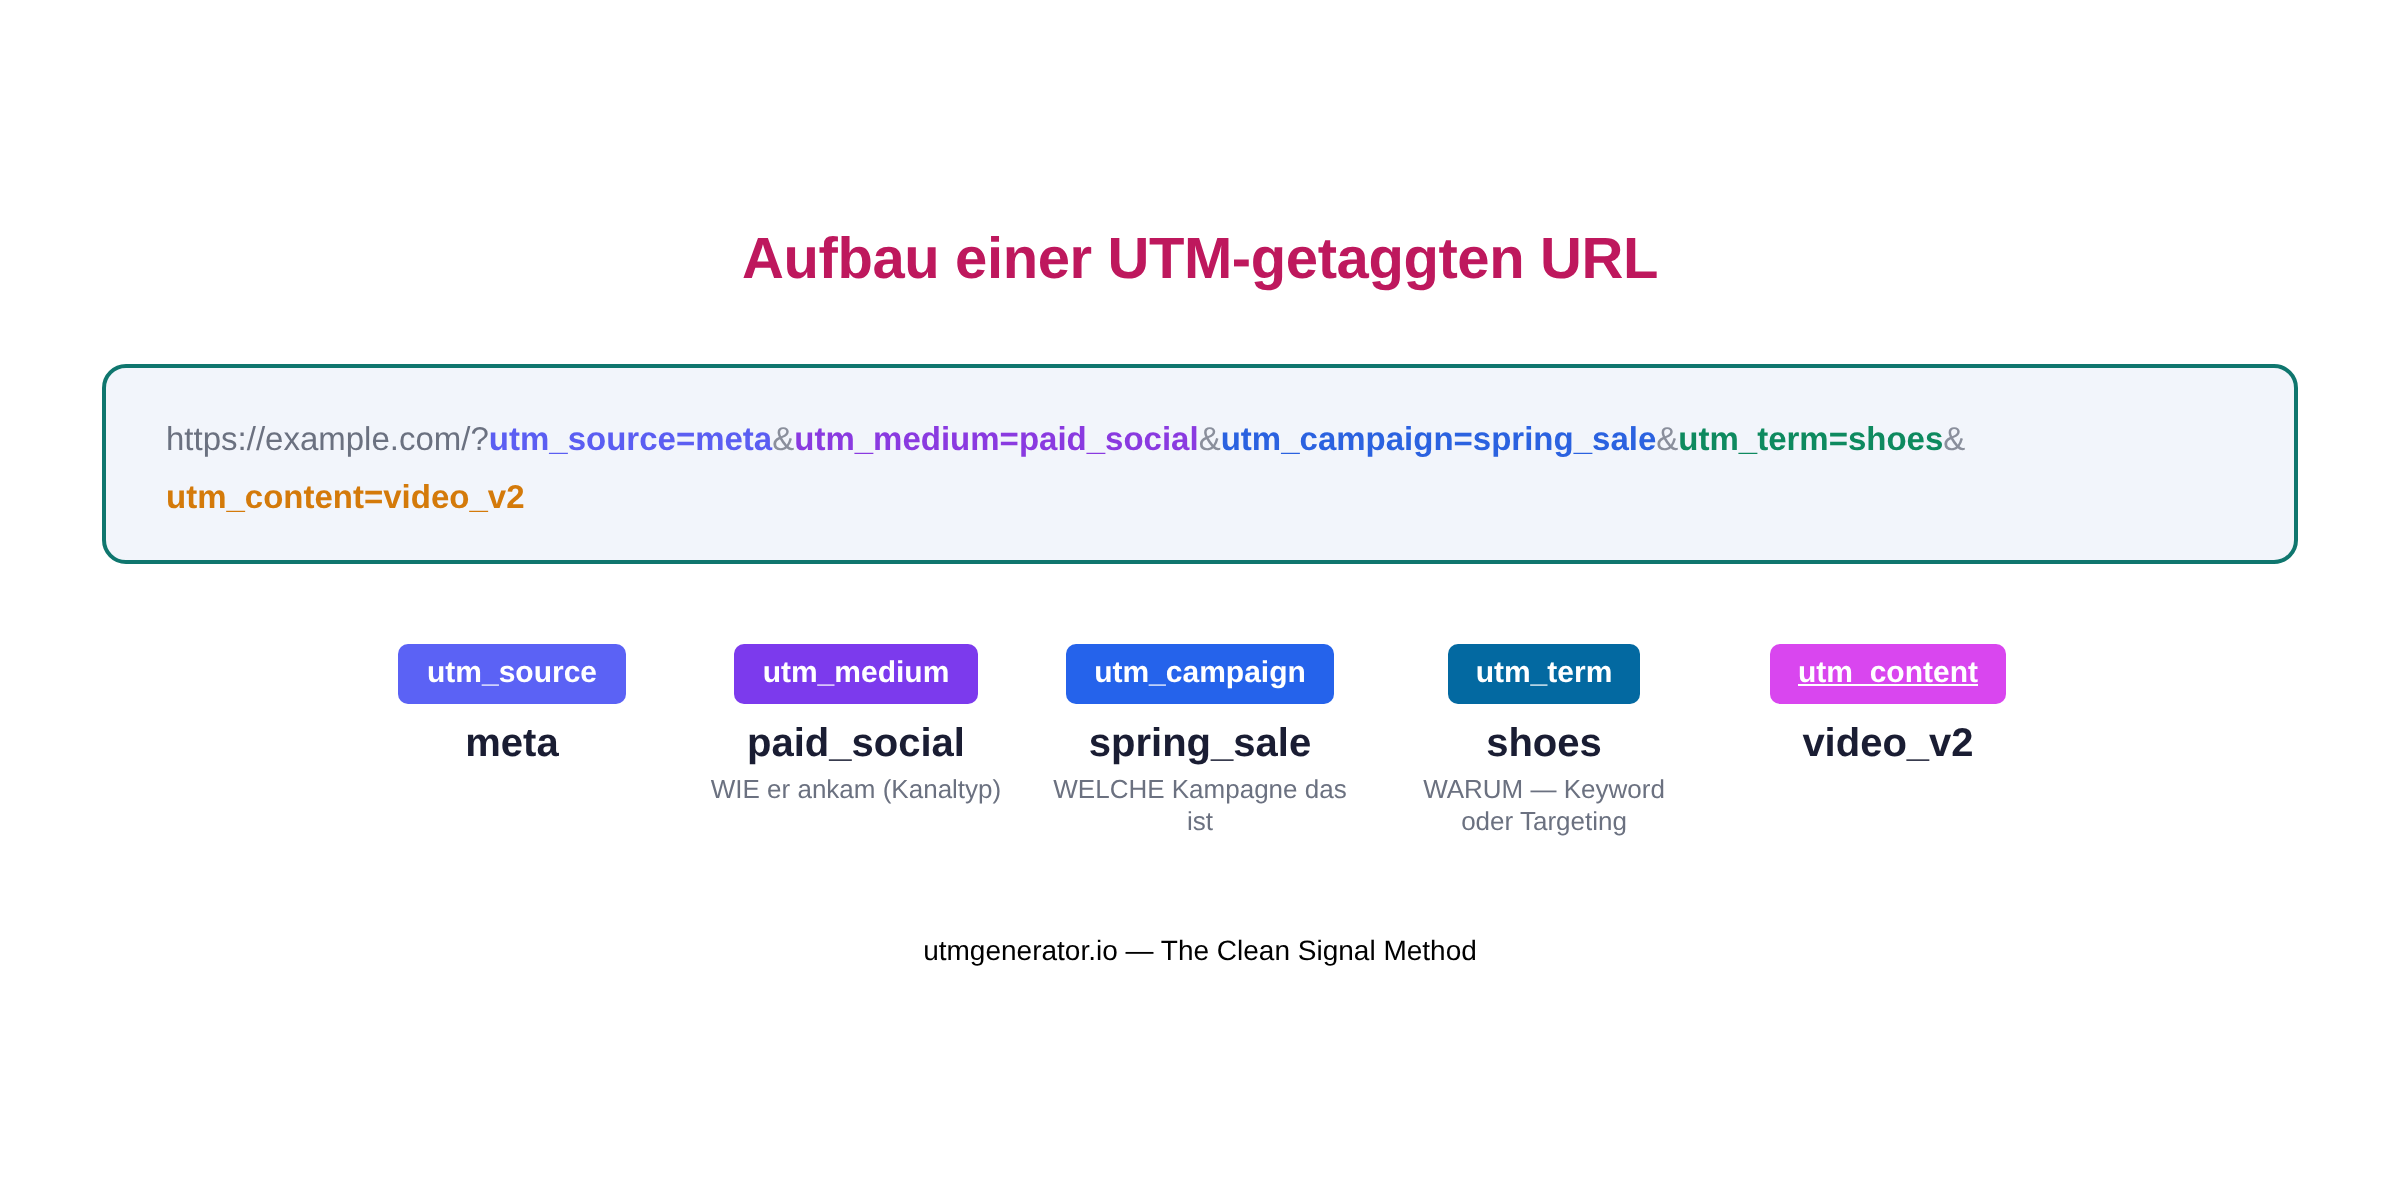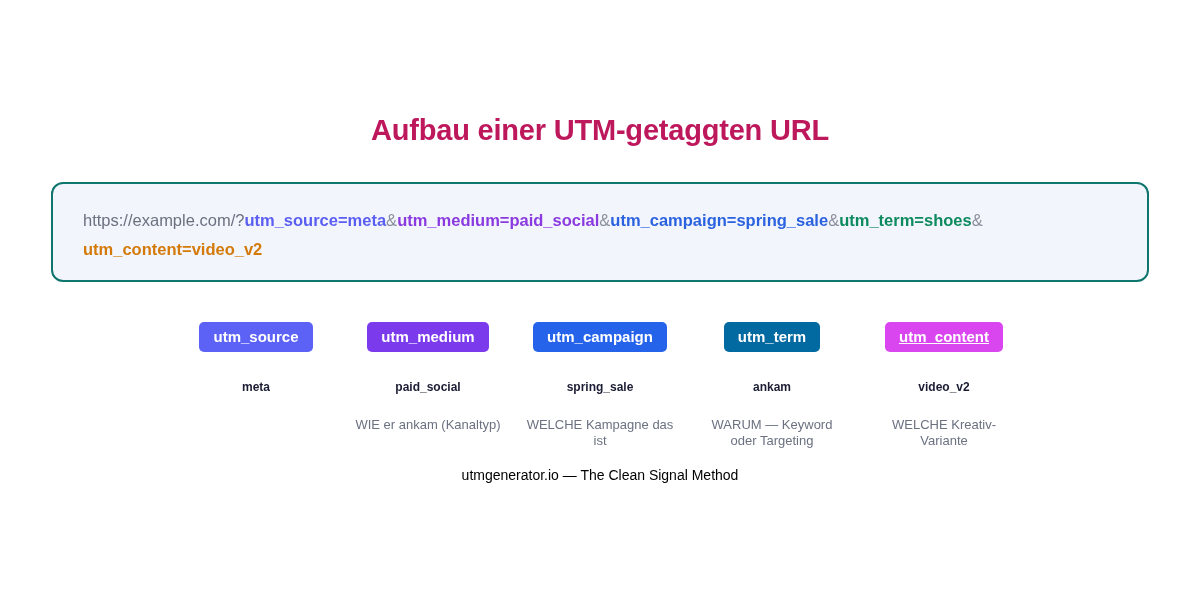--- a/index.html
+++ b/index.html
@@ -14,28 +14,28 @@
       background: #f2f5fb; border: 2px solid #0f766e; border-radius: 12px;
       padding: 22px 30px 0 30px;
       font-size: 16.5px; line-height: 29px; color: #6b7180;
     }
     .url-box .seg { font-weight: 700; }
     .url-box .base, .url-box .amp { font-weight: 400; color: #8a8f9c; }
     .url-box .base { color: #6b7180; }
     .params { position: absolute; top: 322px; left: 0; width: 1200px; height: 130px; }
     .param {
       position: absolute; top: 0; width: 172px; margin-left: -86px;
-      display: flex; flex-direction: column; align-items: center; text-align: center; gap: 15px;
+      display: flex; flex-direction: column; align-items: center; text-align: center;
     }
     .badge {
       height: 30px; padding: 0 14px; border-radius: 5px; color: #ffffff;
       font-size: 15px; font-weight: 700; line-height: 30px; white-space: nowrap;
     }
     .value {
-      margin-top: 10px; font-size: 12px; font-weight: 700; color: #1a1d33; line-height: 20px;
+      margin-top: 10px; font-size: 20px; font-weight: 700; color: #1a1d33; line-height: 20px;
     }
     .desc {
       margin-top: 5px; font-size: 13px; color: #6b7180; line-height: 16px; width: 150px;
     }
     .footer {
       position: absolute; top: 467px; left: 0; width: 1200px; text-align: center;
       font-size: 14px; color: #000000;
     }
   </style>
 </head>
@@ -57,23 +57,22 @@
     <div class="value">paid_social</div>
     <div class="desc">WIE er ankam (Kanaltyp)</div>
   </div>
   <div class="param" style="left:600px">
     <div class="badge" style="background: rgb(37, 99, 235);">utm_campaign</div>
     <div class="value">spring_sale</div>
     <div class="desc">WELCHE Kampagne das ist</div>
   </div>
   <div class="param" style="left:772px">
     <div class="badge" style="background: #0369a1;">utm_term</div>
-    <div class="value">ankam</div>
+    <div class="value">shoes</div>
     <div class="desc">WARUM — Keyword oder Targeting</div>
   </div>
   <div class="param" style="left:944px">
     <div class="badge" style="background: #d946ef; text-decoration: underline;">utm_content</div>
     <div class="value">video_v2</div>
-    <div class="desc">WELCHE Kreativ-Variante</div>
   </div>
 </div>
 
 <div class="footer">utmgenerator.io — The Clean Signal Method</div>
 
 </body></html>

